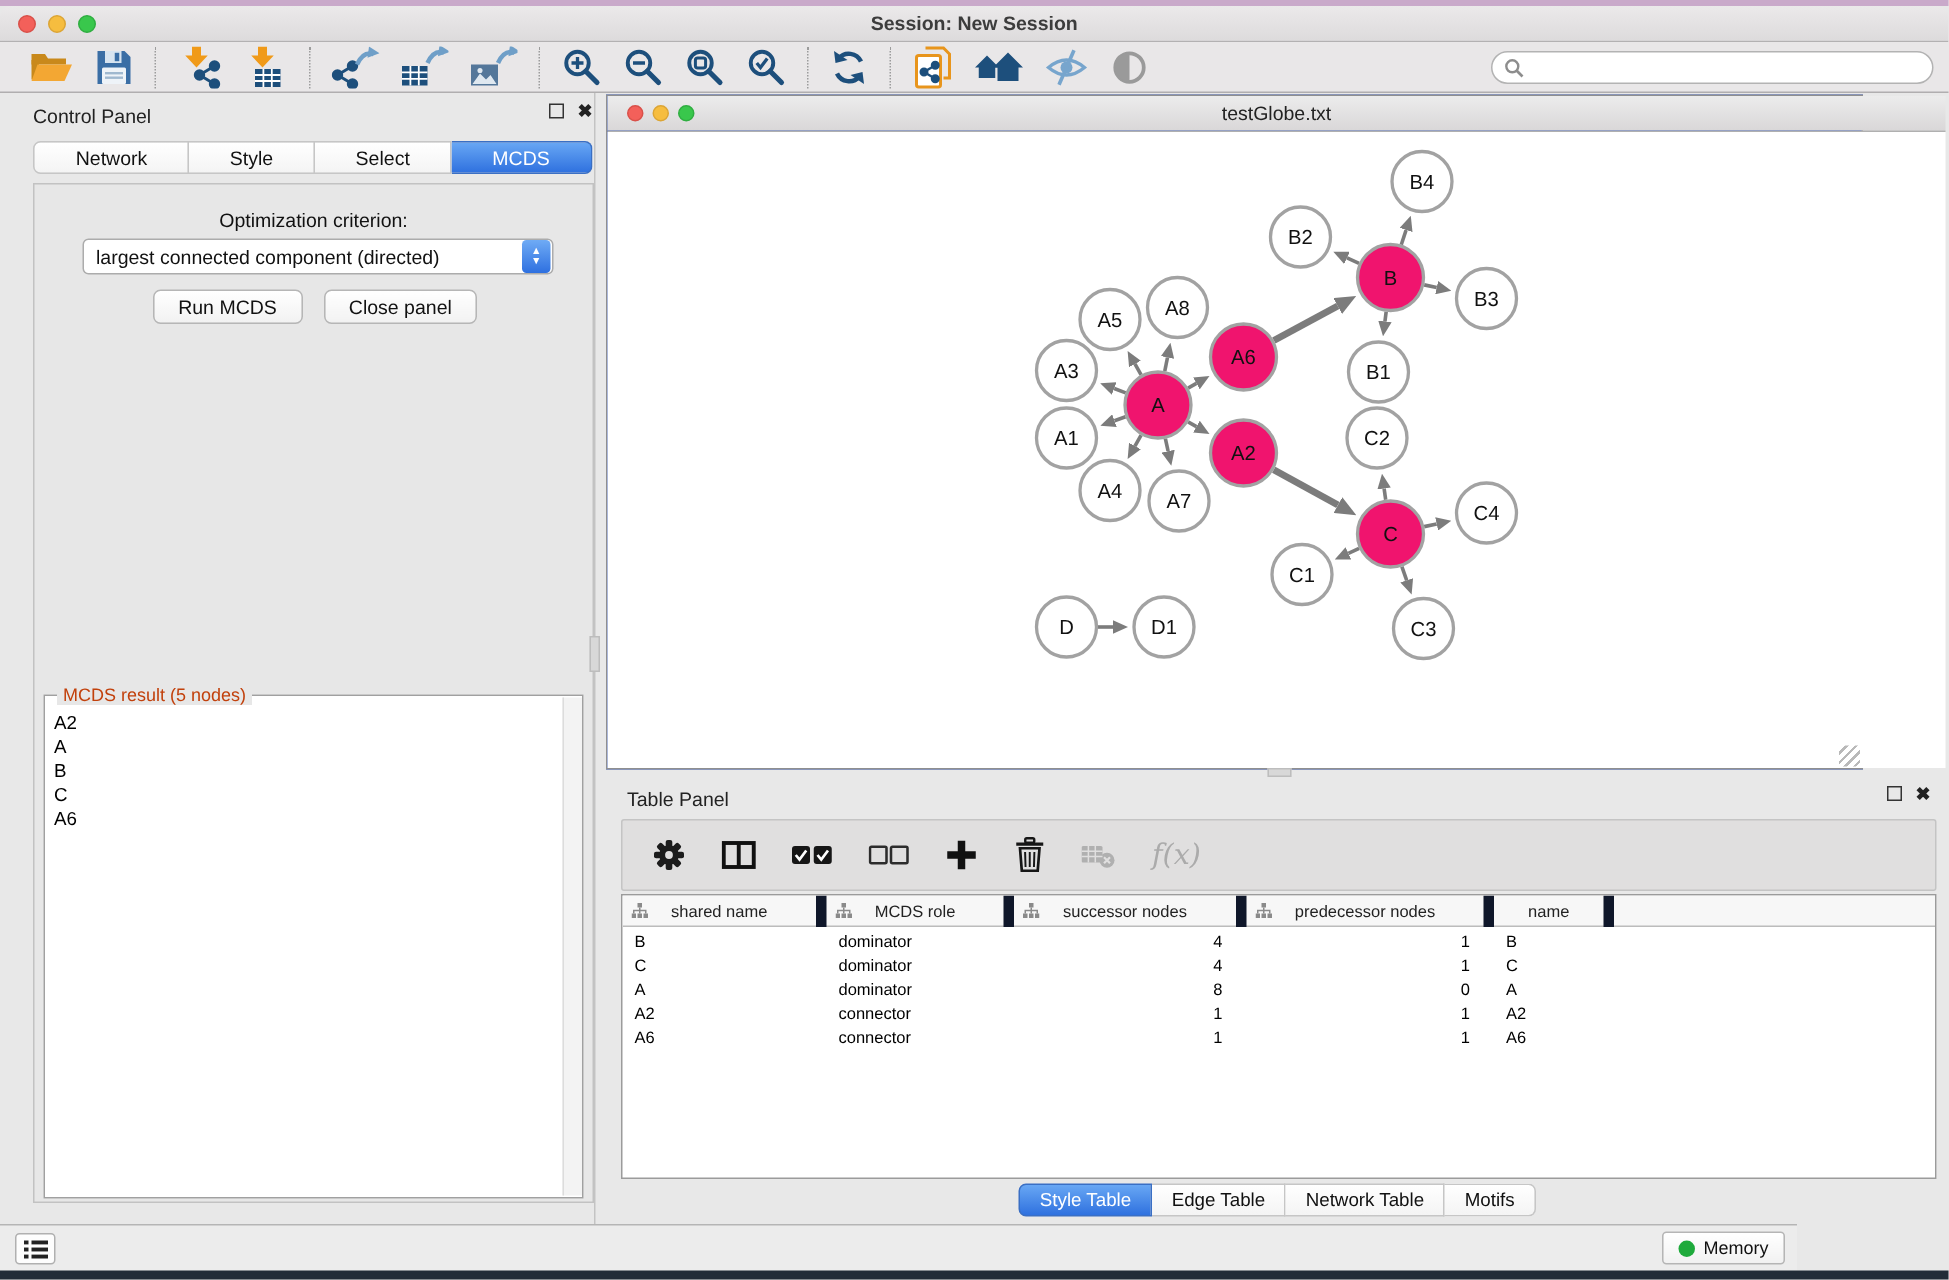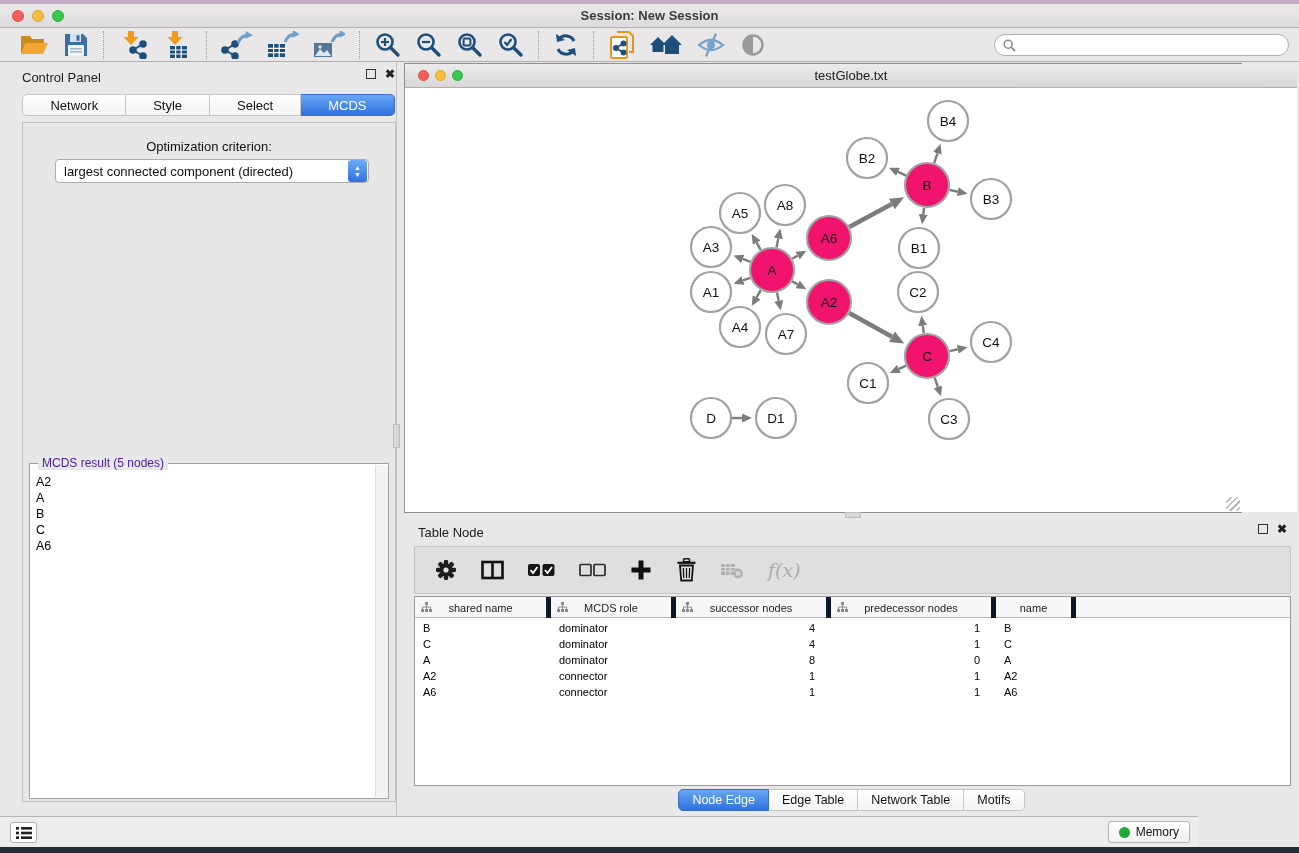--- a/index.html
+++ b/index.html
@@ -48,21 +48,21 @@
   #opt-select { left:32px; top:36px; width:314px; height:24px; background:#fff; border:1px solid #acacac;
     border-radius:4px; display:flex; align-items:center; }
   #opt-select .val { flex:1; font-size:13px; color:#111; padding-left:8px; white-space:nowrap; overflow:hidden; }
   #opt-select .stepper { width:19px; height:22px; border-radius:3px; margin-right:1px;
     background:linear-gradient(#6fabf5,#2e70e0); color:#fff; display:flex; flex-direction:column;
     align-items:center; justify-content:center; font-size:7px; line-height:7px; }
   #cp-buttons { left:0; top:70px; width:374px; display:flex; justify-content:center; gap:14px; }
   .cp-btn { height:23px; padding:0 16px; font-size:13px; color:#111; background:linear-gradient(#ffffff,#f2f2f2);
     border:1px solid #b6b6b6; border-radius:5px; cursor:default; }
   #result-box { left:6px; top:340px; width:360px; height:336px; background:#fff; border:1px solid #a0a0a0; }
-  #result-legend { position:absolute; top:-8px; left:8px; background:#e7e7e7; padding:0 4px; font-size:12px; color:#4c1d95; }
+  #result-legend { position:absolute; top:-8px; left:8px; background:#e7e7e7; padding:0 4px; font-size:12px; color:#c2410c; }
   #result-list { position:absolute; left:0; top:4px; right:14px; bottom:0; padding:6px 0 0 6px; }
   .result-item { font-size:12.5px; line-height:16px; color:#000; }
   #result-scroll { position:absolute; right:0; top:1px; bottom:1px; width:13px; background:#f3f3f3; border-left:1px solid #dcdcdc; }
 
   
   #v-splitter { left:396px; top:0; width:1px; height:754px; background:#c3c3c3; }
   #v-handle { left:393px; top:362px; width:7px; height:24px; background:#d8d8d8; border:1px solid #bdbdbd; }
   #h-handle { left:845px; top:450px; width:16px; height:6px; background:#d8d8d8; border:1px solid #bdbdbd; }
 
   
@@ -79,21 +79,21 @@
   
   #table-panel { left:404px; top:458px; width:895px; height:296px; }
   #tp-header { left:14px; top:5px; font-size:13px; color:#222; }
   #tp-toolbar { left:10px; top:26px; width:877px; height:48px; background:#e0dfdf; border:1px solid #c4c4c4;
     border-radius:2px; display:flex; align-items:center; gap:24px; padding-left:20px; }
   .tp-icon { display:flex; align-items:center; justify-content:center; cursor:default; }
   #fx-label { font-family:"DejaVu Serif", serif; font-style:italic; font-size:19px; color:#ababab; }
   #tp-table { left:10px; top:76px; width:877px; height:190px; background:#fff; border:1px solid #9b9b9b; overflow:hidden; }
   #tp-thead { display:flex; height:21px; background:#f7f7f7; border-bottom:1px solid #bcbcbc; }
   .th { position:relative; display:flex; align-items:center; justify-content:center;
-    font-size:11px; color:#222; border-right:5px solid #0f172a; height:21px; }
+    font-size:11px; color:#222; border-right:7px solid #0f172a; height:21px; }
   .th .tree-ic { position:absolute; left:6px; top:5px; }
   .tr { display:flex; height:16px; align-items:center; }
   .tr:first-of-type { margin-top:2px; }
   .td { font-size:11px; color:#000; white-space:nowrap; overflow:hidden; }
   #tp-tabs { left:0; top:269px; width:895px; display:flex; justify-content:center; }
   #tp-tabs .seg { height:22px; line-height:21px; font-size:12.5px; padding:0 13px; }
 
   
   #status-bar { left:0; top:816px; width:1198px; height:31px; background:#ececec; border-top:1px solid #b5b5b5; }
   #list-btn { left:10px; top:5px; width:27px; height:21px; background:#fdfdfd; border:1px solid #b0b0b0;
@@ -287,20 +287,24 @@
       </div>
     <div id="cp-content" class="abs">
       <div id="opt-select" class="abs">
         <span class="val">largest connected component (directed)</span>
         <span class="stepper">
             <span>▲</span>
             <span>▼</span>
           </span>
       </div>
       <div id="opt-label" class="abs">Optimization criterion:</div>
+      <div id="cp-buttons" class="abs">
+        <button class="cp-btn">Run MCDS</button>
+        <button class="cp-btn">Close panel</button>
+      </div>
       <div id="result-box" class="abs">
         <span id="result-legend">MCDS result (5 nodes)</span>
         <div id="result-list">
             <div class="result-item">A2</div>
             <div class="result-item">A</div>
             <div class="result-item">B</div>
             <div class="result-item">C</div>
             <div class="result-item">A6</div>
           </div>
         <div id="result-scroll"></div>
@@ -436,21 +440,21 @@
             </g>
           </g>
       </svg>
     </div>
     <div id="net-grip" class="abs"></div>
   </div>
 
   <div id="h-handle" class="abs"></div>
 
   <div id="table-panel" class="abs">
-    <div id="tp-header" class="abs">Table Node</div>
+    <div id="tp-header" class="abs">Table Panel</div>
     <div class="panel-icons abs" style="top:4px; right:12px;">
       <span class="float-icon"></span>
       <span class="close-icon">✖</span>
     </div>
     <div id="tp-toolbar" class="abs">
       <span class="tp-icon">
         <svg width="22" height="22" viewBox="0 0 22 22">
           <g transform="translate(11,11)" fill="#1c1c1c">
             <rect x="-2.2" y="-10" width="4.4" height="20" rx="1.4"></rect>
             <rect x="-2.2" y="-10" width="4.4" height="20" rx="1.4" transform="rotate(45)"></rect>
@@ -603,21 +607,21 @@
           <div class="tr">
             <div class="td" style="width: 136px; text-align: left; padding: 0px 0px 0px 8px;">A6</div>
             <div class="td" style="width: 125px; text-align: left; padding: 0px 0px 0px 8px;">connector</div>
             <div class="td" style="width: 155px; text-align: right; padding: 0px 16px 0px 0px;">1</div>
             <div class="td" style="width: 165px; text-align: right; padding: 0px 16px 0px 0px;">1</div>
             <div class="td" style="width: 80px; text-align: left; padding: 0px 0px 0px 8px;">A6</div>
           </div>
         </div>
     </div>
     <div id="tp-tabs" class="abs">
-        <div class="seg sel">Node Edge</div>
+        <div class="seg sel">Style Table</div>
         <div class="seg">Edge Table</div>
         <div class="seg">Network Table</div>
         <div class="seg">Motifs</div>
       </div>
   </div>
 </div>
 
 <div id="status-bar" class="abs">
   <div id="list-btn" class="abs">
     <svg width="16" height="14" viewBox="0 0 16 14">

